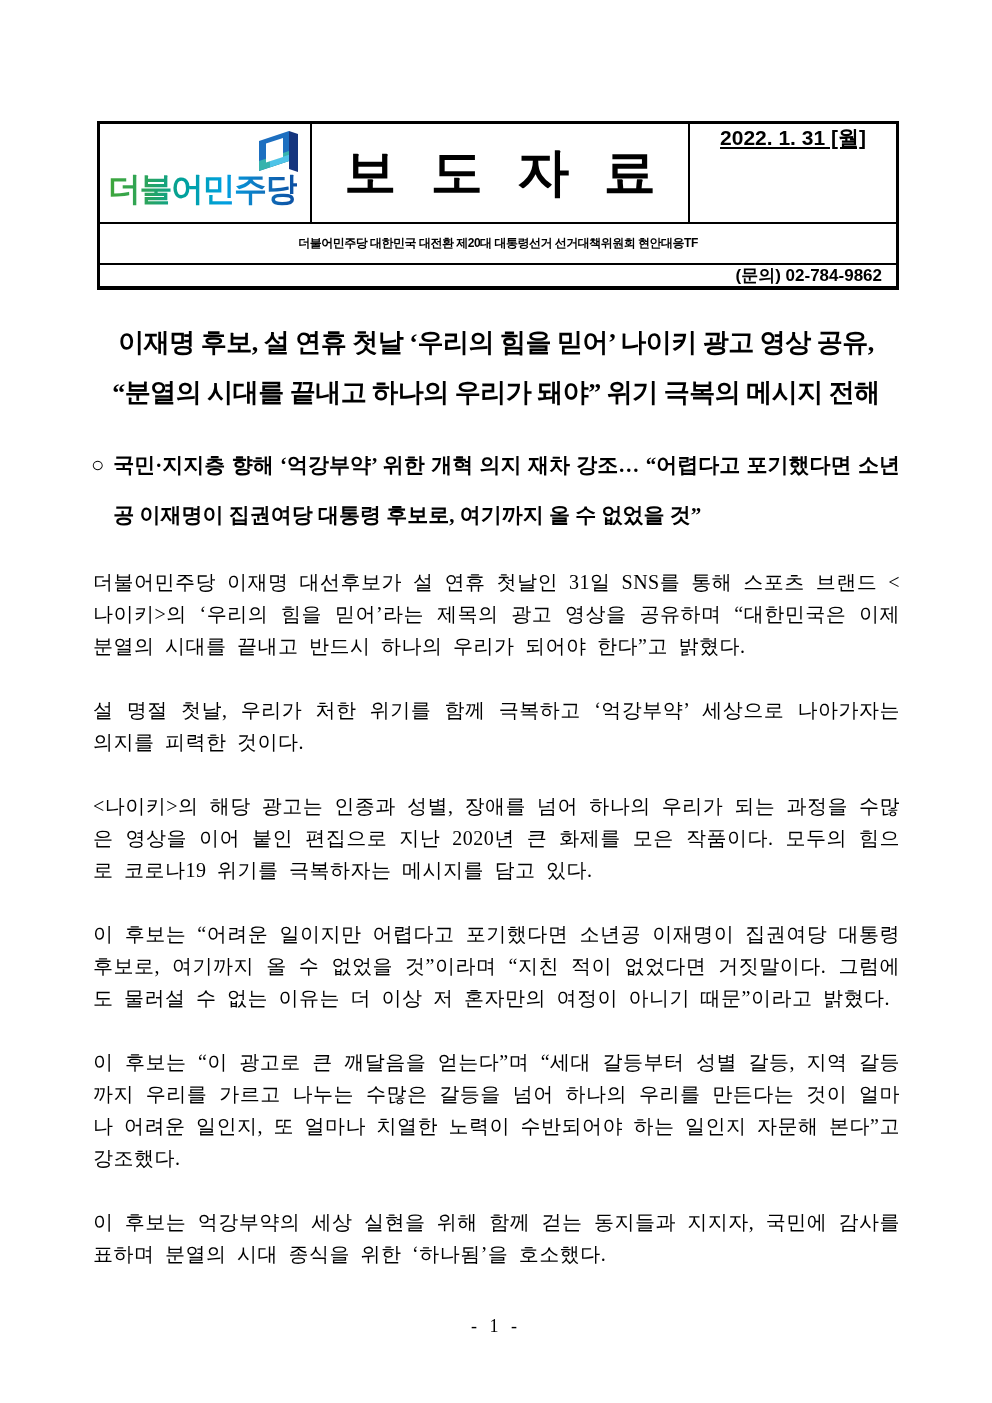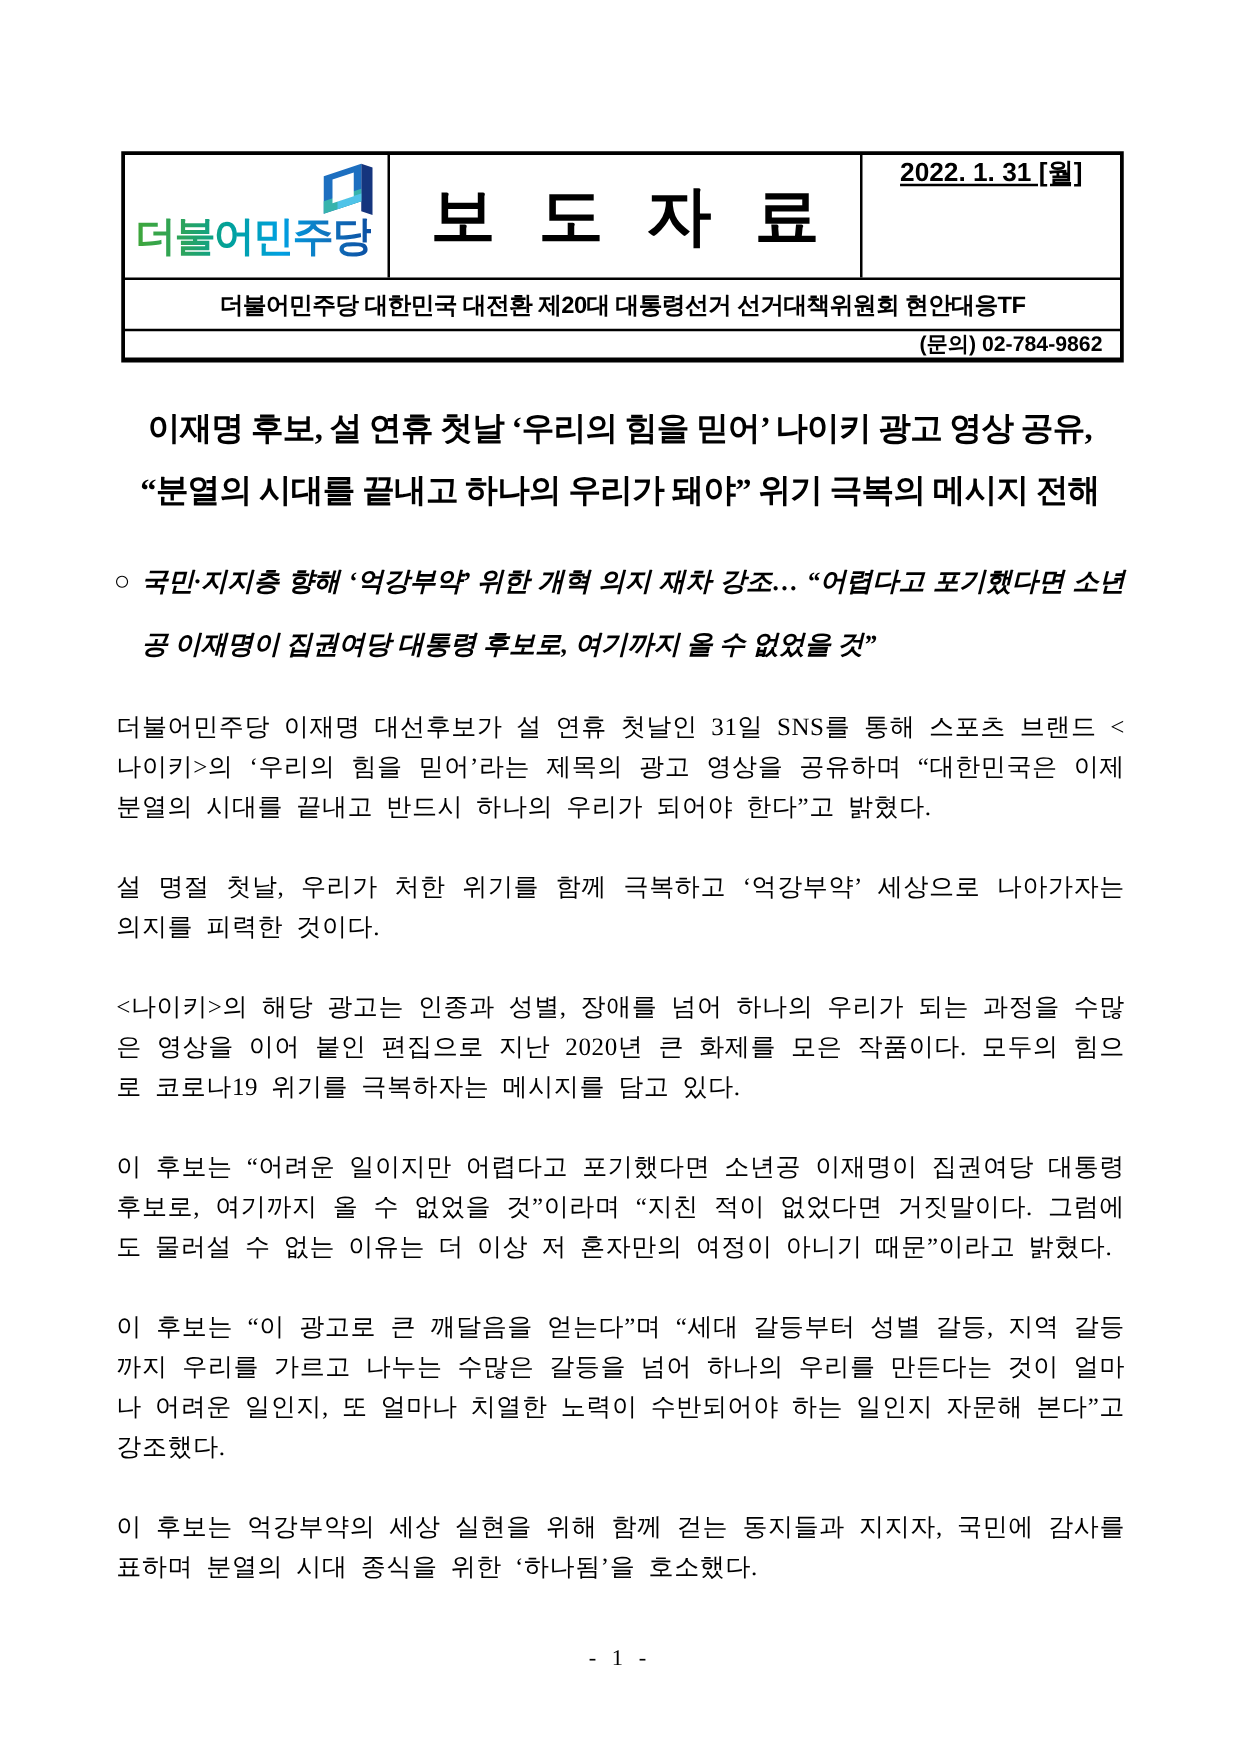--- a/index.html
+++ b/index.html
@@ -47,21 +47,21 @@
   }
   .doc-date {
     font-family:"Liberation Sans","DejaVu Sans",sans-serif;
     font-weight:bold; font-size:21px; white-space:nowrap;
   }
 
   .pt-row2 {
     height:41px; border-bottom:2px solid #000;
     display:flex; align-items:center; justify-content:center;
     font-family:"Liberation Sans","DejaVu Sans",sans-serif;
-    font-weight:bold; font-size:19px; letter-spacing:-0.5px;
+    font-weight:bold; font-size:12px; letter-spacing:-0.5px;
     white-space:nowrap;
   }
   .pt-row3 {
     height:21px;
     display:flex; align-items:center; justify-content:flex-end;
     padding-right:14px;
     font-family:"Liberation Sans","DejaVu Sans",sans-serif;
     font-weight:bold; font-size:17px;
   }
 
@@ -78,21 +78,21 @@
   
   .summary {
     display:flex;
     margin:36px 92px 0 91px;
     font-weight:bold;
     font-size:21px;
     line-height:50px;
     text-align:justify;
   }
   .summary .bullet { flex:0 0 auto; margin-right:9px; font-weight:normal; font-size:22px; }
-  .summary .summary-text { flex:1 1 auto; word-break:break-all;font-style:italic; }
+  .summary .summary-text { flex:1 1 auto; word-break:break-all; }
 
   
   .body-text { margin:24px 92px 0 93px; }
   .body-text p {
     font-size:20px;
     line-height:32px;
     margin:0 0 32px 0;
     text-align:justify;
     word-break:break-all;
     word-spacing:5px;

